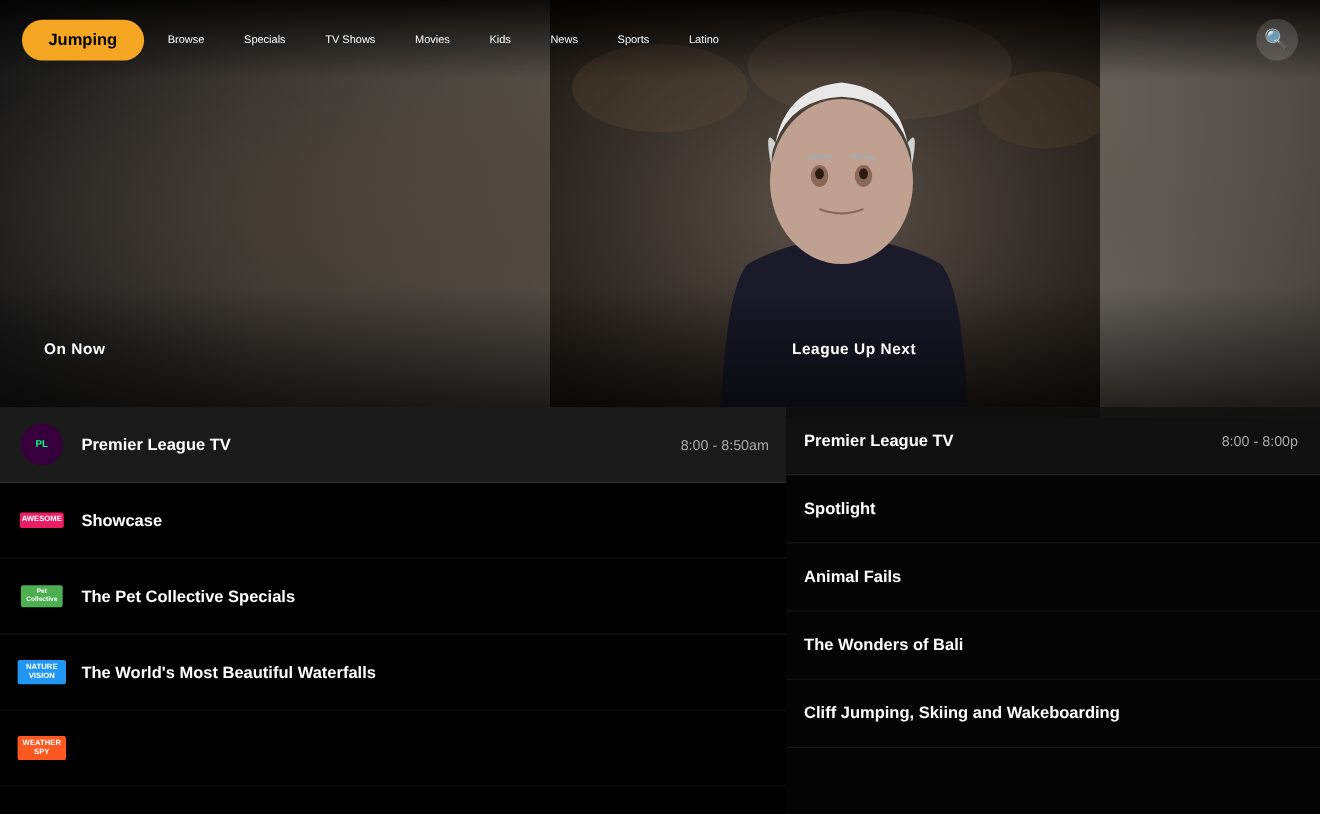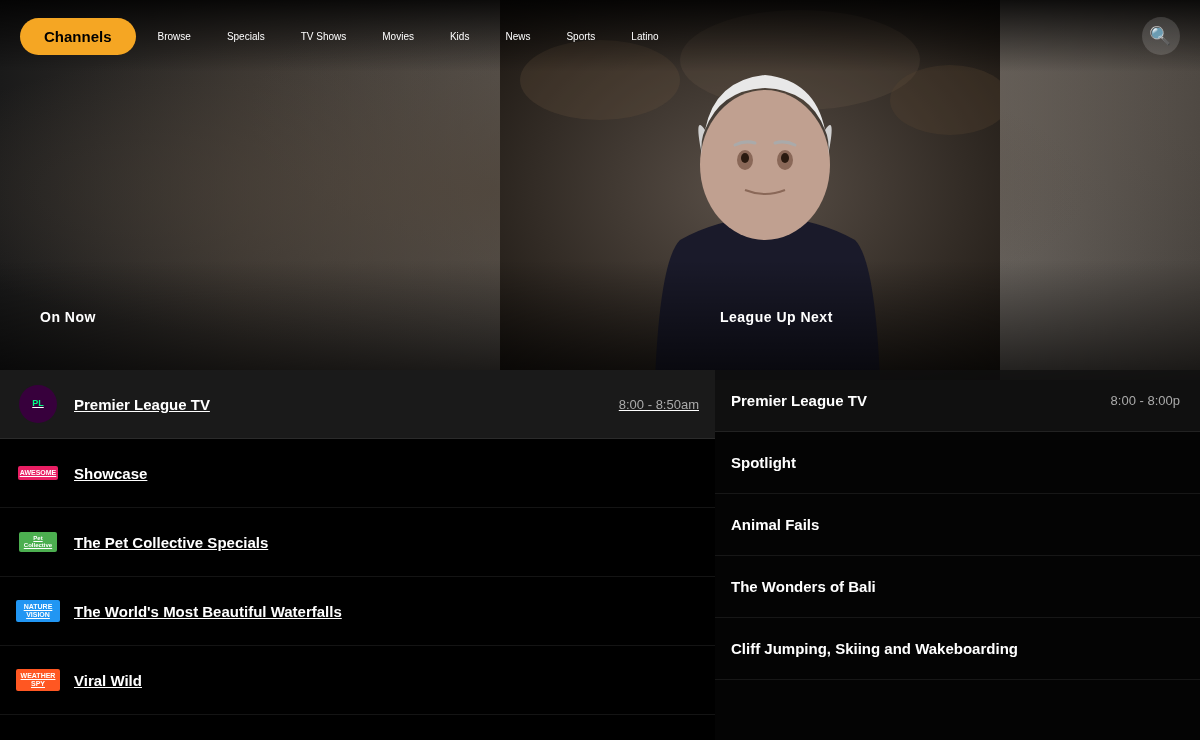--- a/index.html
+++ b/index.html
@@ -152,21 +152,20 @@
       flex: 1;
       background: rgba(0,0,0,0.75);
     }
 
     .channel-row {
       display: flex;
       align-items: center;
       padding: 14px 16px;
       border-bottom: 1px solid rgba(255,255,255,0.08);
       min-height: 62px;
-      text-decoration: underline;
     }
 
     .channel-row.highlighted {
       background: #1a1a1a;
     }
 
     .channel-logo {
       width: 44px;
       height: 40px;
       flex-shrink: 0;
@@ -273,21 +272,21 @@
       font-size: 13px;
       color: #aaa;
       white-space: nowrap;
     }
   </style>
 </head>
 <body>
 
 <nav class="nav">
   <div class="nav-items">
-    <button class="nav-btn-channels">Channels</button>
+    <button class="nav-btn-channels">Jumping</button>
     <button class="nav-item">Browse</button>
     <button class="nav-item">Specials</button>
     <button class="nav-item">TV Shows</button>
     <button class="nav-item">Movies</button>
     <button class="nav-item">Kids</button>
     <button class="nav-item">News</button>
     <button class="nav-item">Sports</button>
     <button class="nav-item">Latino</button>
   </div>
   <button class="nav-search">
@@ -376,21 +375,20 @@
       <div class="channel-logo">
         <div class="logo-nature">NATURE VISION</div>
       </div>
       <span class="channel-title">The World's Most Beautiful Waterfalls</span>
     </div>
 
     <div class="channel-row">
       <div class="channel-logo">
         <div class="logo-weather">WEATHER SPY</div>
       </div>
-      <span class="channel-title">Viral Wild</span>
     </div>
 
   </div>
 
   <div class="list-right">
 
     <div class="right-row highlighted">
       <span class="right-title">Premier League TV</span>
       <span class="right-time">8:00 - 8:00p</span>
     </div>

